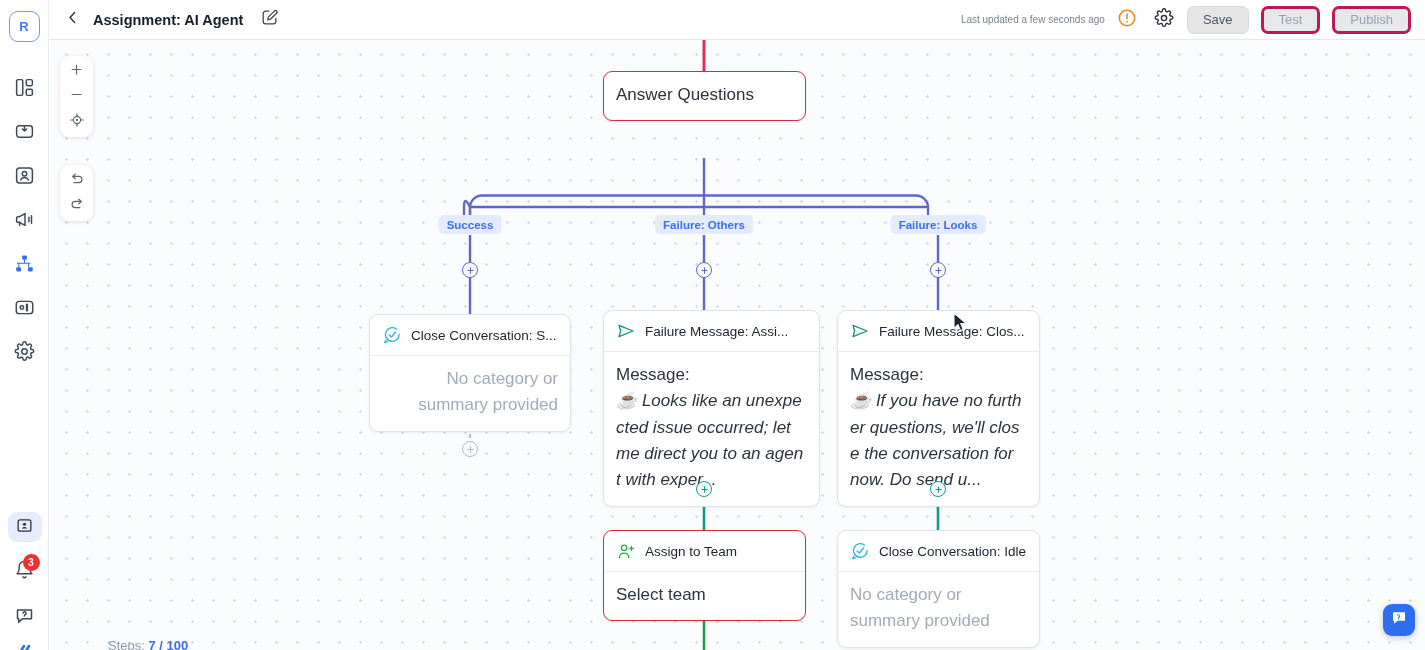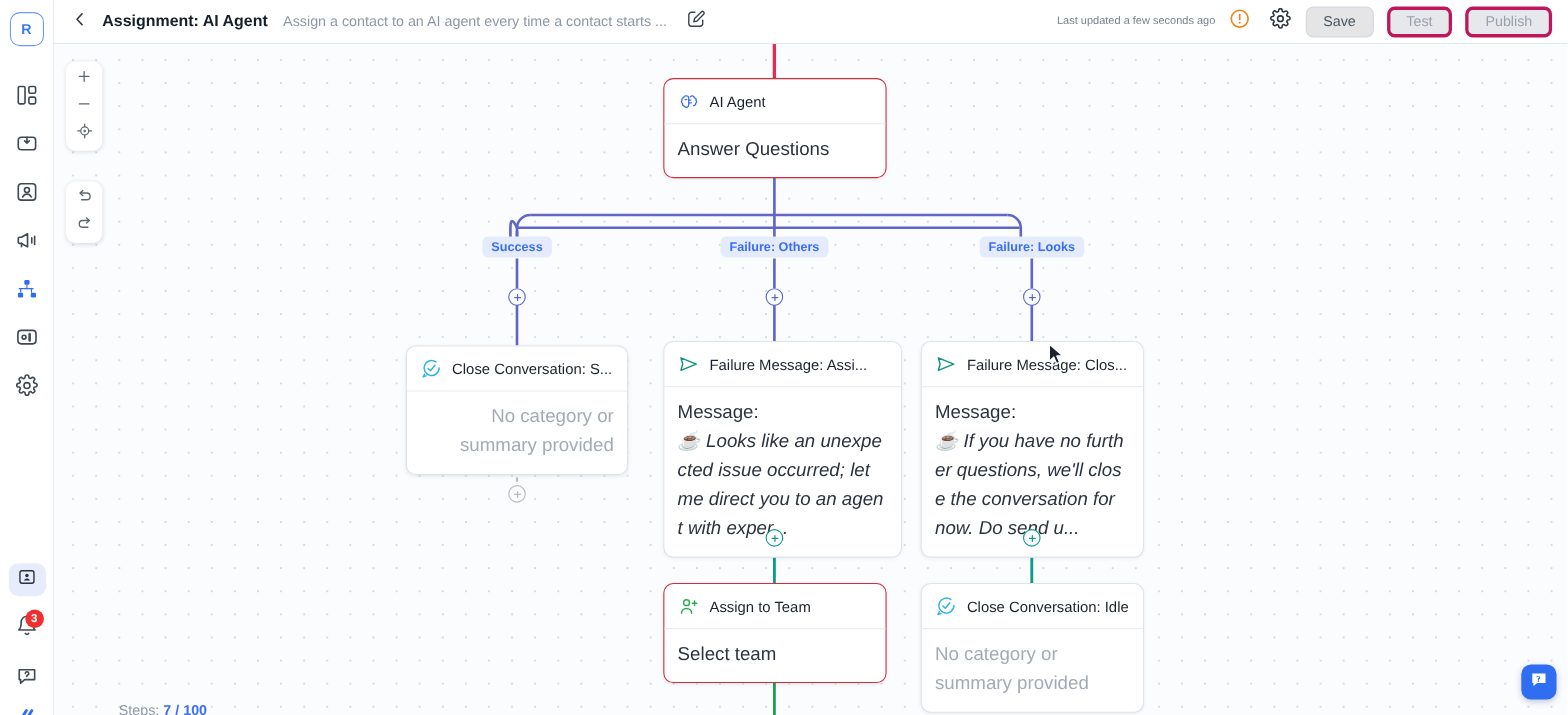--- a/index.html
+++ b/index.html
@@ -337,21 +337,20 @@
 
   <div class="header">
     <div class="back-btn">
       <span>
         <svg width="17" height="17" viewBox="0 0 24 24" fill="none" stroke="currentColor" stroke-width="2" stroke-linecap="round" stroke-linejoin="round">
             <path d="M15 5 8.5 12 15 19"></path>
           </svg>
       </span>
     </div>
     <div class="hdr-title">Assignment: AI Agent</div>
-    <div class="hdr-sub">Assign a contact to an AI agent every time a contact starts ...</div>
     <div class="hdr-edit">
       <span>
         <svg width="19" height="19" viewBox="0 0 24 24" fill="none" stroke="currentColor" stroke-width="1.6" stroke-linecap="round" stroke-linejoin="round">
           <path d="M11 4H7.2A3.2 3.2 0 0 0 4 7.2v9.6A3.2 3.2 0 0 0 7.2 20h9.6a3.2 3.2 0 0 0 3.2-3.2V13"></path>
           <path d="M18.4 3.6a1.9 1.9 0 0 1 2.7 2.7l-7.9 7.9-3.4.7.7-3.4z"></path>
         </svg>
       </span>
     </div>
 
     <div class="hdr-spacer"></div>
@@ -456,30 +455,20 @@
       <path d="M655 456 V490" stroke="#109a8a" stroke-width="2.6" fill="none"></path>
       <path d="M889 415 V441" stroke="#109a8a" stroke-width="2.6" fill="none"></path>
       <path d="M889 456 V490" stroke="#109a8a" stroke-width="2.6" fill="none"></path>
 
       <path d="M655 578 V610" stroke="#1da14e" stroke-width="2.6" fill="none"></path>
 
       <path d="M889 595 V610" stroke="#b3bbc6" stroke-width="2" fill="none" stroke-dasharray="4 4"></path>
     </svg>
 
     <div class="node red" style="left:554px; top:31px; width:203px;">
-      <div class="node-head">
-        <span class="node-ico">
-          <svg width="19" height="19" viewBox="0 0 24 24" fill="none" stroke="#3b6ef3" stroke-width="1.5" stroke-linecap="round" stroke-linejoin="round">
-            <path d="M8.2 5.2a2.7 2.7 0 0 0-2.6 2 2.4 2.4 0 0 0-1.8 3.2 2.5 2.5 0 0 0 .5 3.6 2.6 2.6 0 0 0 2.3 3 2.6 2.6 0 0 0 4.9-1.2V7.6a2.5 2.5 0 0 0-2.5-2.4z"></path>
-            <path d="M13.5 6.3a2.4 2.4 0 0 1 4.4.9 2.4 2.4 0 0 1 2 3 2.5 2.5 0 0 1-.4 3.5 2.6 2.6 0 0 1-2.4 2.9"></path>
-            <path d="M11.5 10.2h2.4M11.5 13.4h3.1M7.4 9.5h1.8"></path>
-          </svg>
-        </span>
-        <span class="node-title">AI Agent</span>
-      </div>
       <div class="node-body">Answer Questions</div>
     </div>
 
     <div class="pill" style="left:421px; top:175px;">Success</div>
     <div class="pill" style="left:655px; top:175px;">Failure: Others</div>
     <div class="pill" style="left:889px; top:175px;">Failure: Looks</div>
 
     <div class="plus" style="left:421px; top:230px;">
       <span>
           <svg width="9" height="9" viewBox="0 0 24 24" fill="none" stroke="currentColor" stroke-width="3" stroke-linecap="round">

